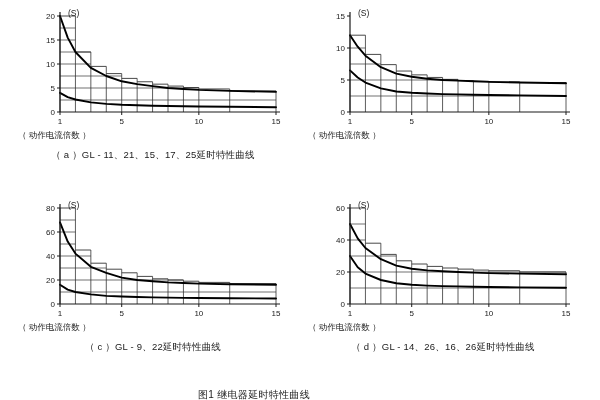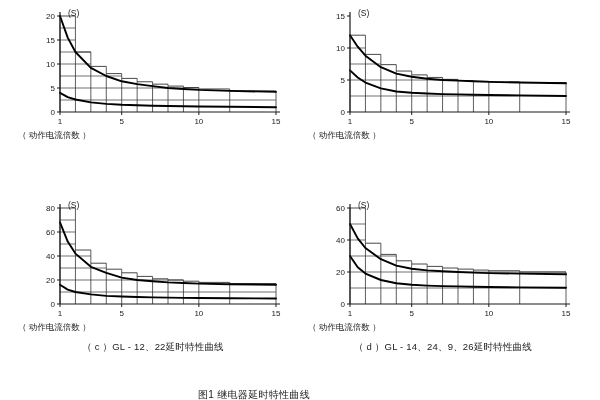--- a/index.html
+++ b/index.html
@@ -139,20 +139,21 @@
           <line x1="103.71428571428571" y1="108" x2="103.71428571428571" y2="111" stroke="#1a1a1a" stroke-width="1"></line>
           <text x="103.71428571428571" y="120" text-anchor="middle" font-size="8">5</text>
           <line x1="180.85714285714286" y1="108" x2="180.85714285714286" y2="111" stroke="#1a1a1a" stroke-width="1"></line>
           <text x="180.85714285714286" y="120" text-anchor="middle" font-size="8">10</text>
           <line x1="258" y1="108" x2="258" y2="111" stroke="#1a1a1a" stroke-width="1"></line>
           <text x="258" y="120" text-anchor="middle" font-size="8">15</text>
         </svg>
     </div>
     <div class="unit-label">(S)</div>
     <div class="xaxis-caption">（ 动作电流倍数 ）</div>
+    <div class="panel-caption">（ a ）GL - 11、21、15、17、25延时特性曲线</div>
   </div>
 
   <div class="panel panel-b">
     <div class="plot-wrap">
       <svg width="270" height="128" viewBox="0 0 270 128">
           <g>
             <line x1="42" y1="31.19999999999999" x2="42" y2="108" stroke="#333333" stroke-width="0.8"></line>
             <line x1="57.42857142857143" y1="31.19999999999999" x2="57.42857142857143" y2="108" stroke="#333333" stroke-width="0.8"></line>
             <line x1="72.85714285714286" y1="50.400000000000006" x2="72.85714285714286" y2="108" stroke="#333333" stroke-width="0.8"></line>
             <line x1="88.28571428571428" y1="60.64" x2="88.28571428571428" y2="108" stroke="#333333" stroke-width="0.8"></line>
@@ -260,21 +261,21 @@
           <line x1="103.71428571428571" y1="108" x2="103.71428571428571" y2="111" stroke="#1a1a1a" stroke-width="1"></line>
           <text x="103.71428571428571" y="120" text-anchor="middle" font-size="8">5</text>
           <line x1="180.85714285714286" y1="108" x2="180.85714285714286" y2="111" stroke="#1a1a1a" stroke-width="1"></line>
           <text x="180.85714285714286" y="120" text-anchor="middle" font-size="8">10</text>
           <line x1="258" y1="108" x2="258" y2="111" stroke="#1a1a1a" stroke-width="1"></line>
           <text x="258" y="120" text-anchor="middle" font-size="8">15</text>
         </svg>
     </div>
     <div class="unit-label">(S)</div>
     <div class="xaxis-caption">（ 动作电流倍数 ）</div>
-    <div class="panel-caption">（ c ）GL - 12、22延时特性曲线</div>
+    <div class="panel-caption">（ c ）GL - 9、22延时特性曲线</div>
   </div>
 
   <div class="panel panel-d">
     <div class="plot-wrap">
       <svg width="270" height="128" viewBox="0 0 270 128">
           <g>
             <line x1="42" y1="12" x2="42" y2="108" stroke="#333333" stroke-width="0.8"></line>
             <line x1="57.42857142857143" y1="12" x2="57.42857142857143" y2="108" stroke="#333333" stroke-width="0.8"></line>
             <line x1="72.85714285714286" y1="47.2" x2="72.85714285714286" y2="108" stroke="#333333" stroke-width="0.8"></line>
             <line x1="88.28571428571428" y1="58.39999999999999" x2="88.28571428571428" y2="108" stroke="#333333" stroke-width="0.8"></line>
@@ -320,17 +321,17 @@
           <line x1="103.71428571428571" y1="108" x2="103.71428571428571" y2="111" stroke="#1a1a1a" stroke-width="1"></line>
           <text x="103.71428571428571" y="120" text-anchor="middle" font-size="8">5</text>
           <line x1="180.85714285714286" y1="108" x2="180.85714285714286" y2="111" stroke="#1a1a1a" stroke-width="1"></line>
           <text x="180.85714285714286" y="120" text-anchor="middle" font-size="8">10</text>
           <line x1="258" y1="108" x2="258" y2="111" stroke="#1a1a1a" stroke-width="1"></line>
           <text x="258" y="120" text-anchor="middle" font-size="8">15</text>
         </svg>
     </div>
     <div class="unit-label">(S)</div>
     <div class="xaxis-caption">（ 动作电流倍数 ）</div>
-    <div class="panel-caption">（ d ）GL - 14、24、9、26延时特性曲线</div>
+    <div class="panel-caption">（ d ）GL - 14、26、16、26延时特性曲线</div>
   </div>
 
   <div class="fig-caption">图1  继电器延时特性曲线</div>
 </div>
 
 </body></html>

